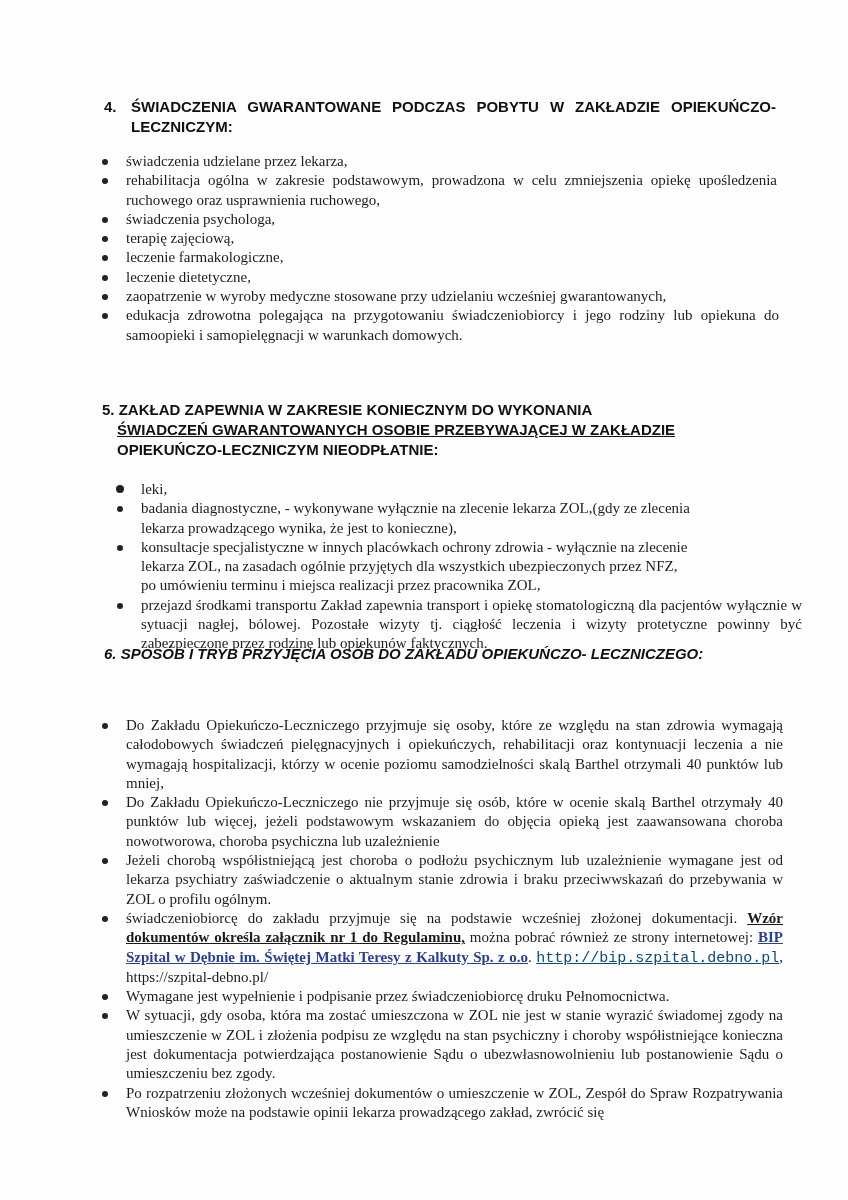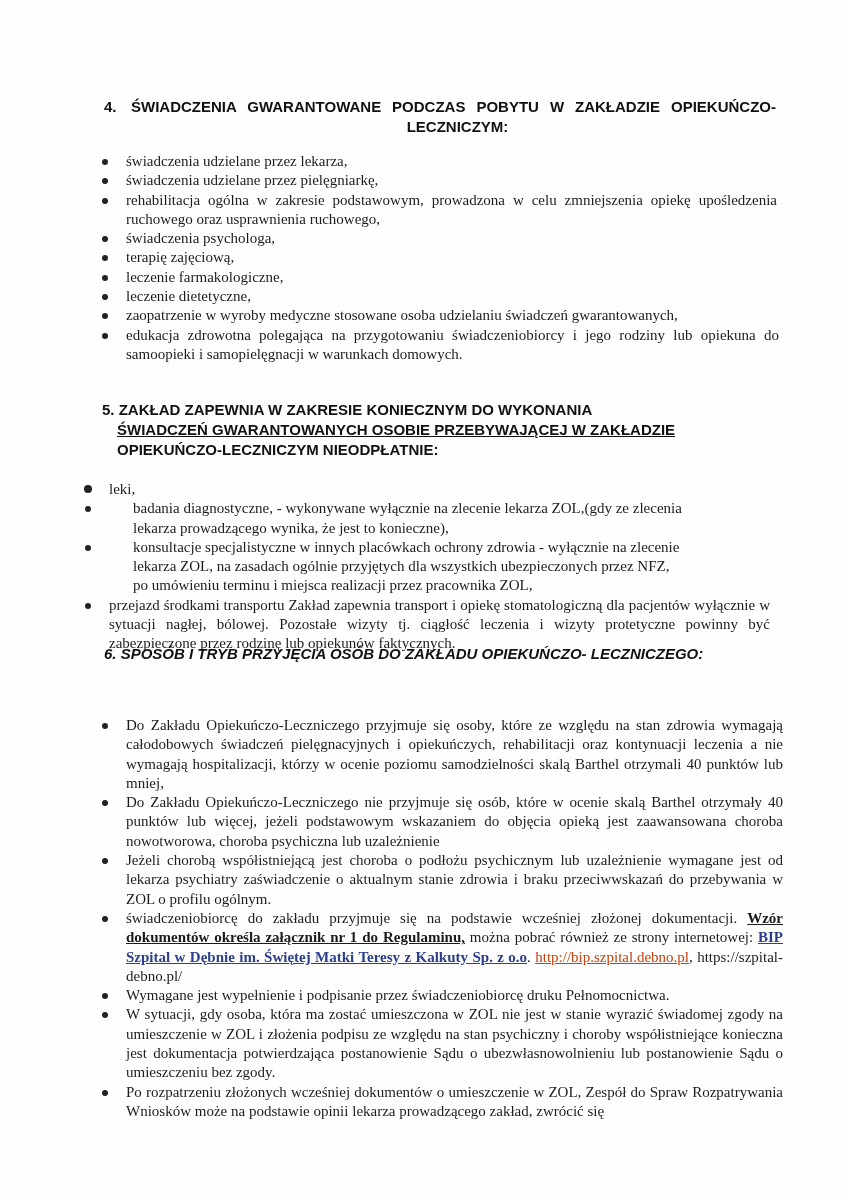--- a/index.html
+++ b/index.html
@@ -19,57 +19,56 @@
     position: relative; padding-left: 29px; font-size: 15px; line-height: 19.3px;
     font-family: "Liberation Serif", "DejaVu Serif", serif; color: #1c1c1c;
   }
   .list li .bullet {
     position: absolute; left: 5px; top: 7px; width: 6px; height: 6px; border-radius: 50%;
     background: #222;
   }
   .list li .bullet.big { width: 8px; height: 8px; top: 5px; left: 4px; }
   .justify { text-align: justify; text-align-last: left; }
   .justify-all { text-align: justify; }
-  .ind { display: block; margin-left: 24px; }
+  .ind { display: block; }
   .link-bold { font-weight: bold; text-decoration: underline; color: #1a1a1a; }
   .link-blue { font-weight: bold; text-decoration: underline; color: #2b3f8c; }
-  .link-url { text-decoration: underline; color: #c2410c; }
+  .link-url { text-decoration: underline; color: #0c4a6e; font-family: Liberation Mono, monospace; }
 </style>
 </head>
 <body>
 
 <div class="page">
 
   <div class="heading" style="left:104px; top:97px; width:680px;">
     <div style="display:flex; justify-content:space-between; width:672px;">
       <span style="width:27px;">4.</span>
       <span style="flex:1; text-align:justify; text-align-last:justify;">ŚWIADCZENIA GWARANTOWANE PODCZAS POBYTU W ZAKŁADZIE OPIEKUŃCZO-</span>
     </div>
-    <div style="padding-left:27px;text-align:center;">LECZNICZYM:</div>
+    <div style="padding-left:27px;">LECZNICZYM:</div>
   </div>
 
   <ul class="list" style="left:97px; top:152px; width:682px;">
     <li><span class="bullet"></span><span>świadczenia udzielane przez lekarza,</span></li>
-    <li><span class="bullet"></span><span>świadczenia udzielane przez pielęgniarkę,</span></li>
     <li class="justify" style="padding-right:2px;"><span class="bullet"></span><span>rehabilitacja ogólna w zakresie podstawowym, prowadzona w celu zmniejszenia opiekę upośledzenia ruchowego oraz usprawnienia ruchowego,</span></li>
     <li><span class="bullet"></span><span>świadczenia psychologa,</span></li>
     <li><span class="bullet"></span><span>terapię zajęciową,</span></li>
     <li><span class="bullet"></span><span>leczenie farmakologiczne,</span></li>
     <li><span class="bullet"></span><span>leczenie dietetyczne,</span></li>
-    <li><span class="bullet"></span><span>zaopatrzenie w wyroby medyczne stosowane osoba udzielaniu świadczeń gwarantowanych,</span></li>
+    <li><span class="bullet"></span><span>zaopatrzenie w wyroby medyczne stosowane przy udzielaniu wcześniej gwarantowanych,</span></li>
     <li class="justify"><span class="bullet"></span><span>edukacja zdrowotna polegająca na przygotowaniu świadczeniobiorcy i jego rodziny lub opiekuna do samoopieki i samopielęgnacji w warunkach domowych.</span></li>
   </ul>
 
   <div class="heading" style="left:102px; top:400px; width:600px;">
     <div><span>5.</span> <span>ZAKŁAD ZAPEWNIA W ZAKRESIE KONIECZNYM DO WYKONANIA</span></div>
     <div style="padding-left:15px;text-decoration:underline;">ŚWIADCZEŃ GWARANTOWANYCH OSOBIE PRZEBYWAJĄCEJ W ZAKŁADZIE</div>
     <div style="padding-left:15px;">OPIEKUŃCZO-LECZNICZYM NIEODPŁATNIE:</div>
   </div>
 
-  <ul class="list" style="left:80px; top:480px; width:690px;">
+  <ul class="list" style="left:112px; top:480px; width:690px;">
     <li><span class="bullet big"></span><span>leki,</span></li>
     <li>
       <span class="bullet"></span>
       <span class="ind">badania diagnostyczne, - wykonywane wyłącznie na zlecenie lekarza ZOL,(gdy ze zlecenia</span>
       <span class="ind">lekarza prowadzącego wynika, że jest to konieczne),</span>
     </li>
     <li>
       <span class="bullet"></span>
       <span class="ind">konsultacje specjalistyczne w innych placówkach ochrony zdrowia - wyłącznie na zlecenie</span>
       <span class="ind">lekarza ZOL, na zasadach ogólnie przyjętych dla wszystkich ubezpieczonych przez NFZ,</span>

